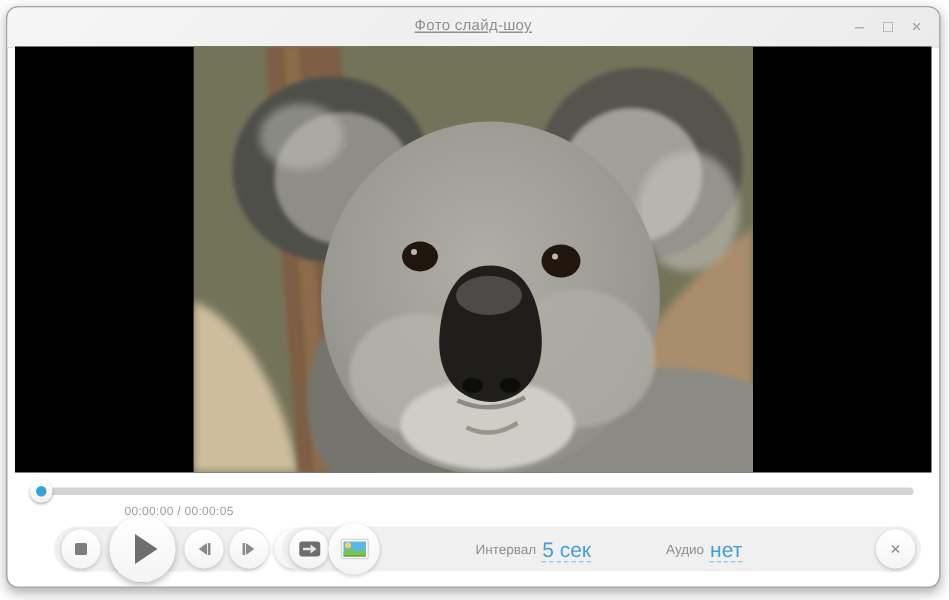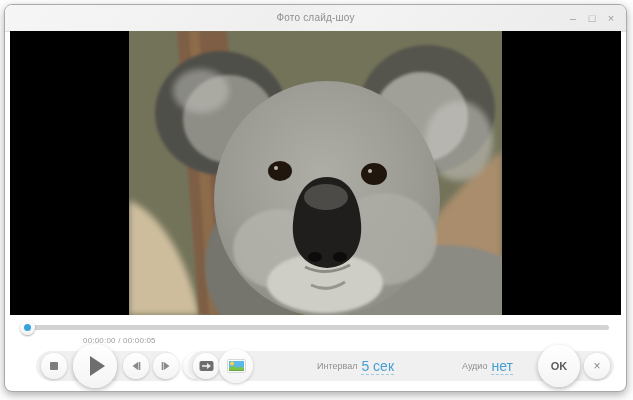--- a/index.html
+++ b/index.html
@@ -13,21 +13,21 @@
   }
 
   
   .titlebar {
     position:relative; height:26px;
     background:linear-gradient(135deg,#f6f6f6 0%,#efefef 45%,#f3f3f3 55%,#ebebeb 100%);
     border-bottom:1px solid #e2e2e2;
   }
   .titlebar .title {
     display:block; text-align:center; line-height:26px;
-    font-size:10px; color:#8f8f8f; letter-spacing:.2px;
+    font-size:10px; color:#8f8f8f; letter-spacing:.2px;text-decoration:underline;
   }
   .win-controls {
     position:absolute; right:9px; top:0; height:26px;
     display:flex; align-items:center; gap:7px;
   }
   .win-btn {
     background:none; border:none; padding:0; width:12px; height:14px;
     color:#9a9a9a; font-size:11px; line-height:14px; cursor:pointer; font-family:inherit;
   }
 
@@ -82,21 +82,21 @@
 
   .sq-icon { width:8px; height:8px; background:#7d7d7d; border-radius:1px; }
   .tri-icon { width:0; height:0; border-left:15px solid #6e6e6e; border-top:10px solid transparent; border-bottom:10px solid transparent; margin-left:4px; }
 
   .lbl { font-size:9px; color:#8f8f8f;padding-left:20px; }
   .lnk {
     font-size:14px; color:#459fd3; text-decoration:none;
     border-bottom:1px dashed #9cc9e6; cursor:pointer; margin-left:4px;
   }
   .gap-interval { margin-left:44px; }
-  .gap-audio { margin-left:48px; }
+  .gap-audio { margin-left:30px; }
   .spacer { flex:1 1 auto; }
 
   .xbtn { font-size:12px; color:#8a8a8a; line-height:1; }
 </style>
 </head>
 <body>
 
 <div class="stage">
   <div class="window">
 
@@ -220,21 +220,20 @@
         </button>
 
         <span class="lbl gap-interval">Интервал</span>
         <a class="lnk">5 сек</a>
 
         <span class="lbl gap-audio">Аудио</span>
         <a class="lnk">нет</a>
 
         <span class="spacer"></span>
 
-        <button class="cbtn cbtn-ok">OK</button>
         <button class="cbtn cbtn-sm">
           <span class="xbtn">×</span>
         </button>
       </div>
     </div>
 
   </div>
 </div>
 
 </body></html>

